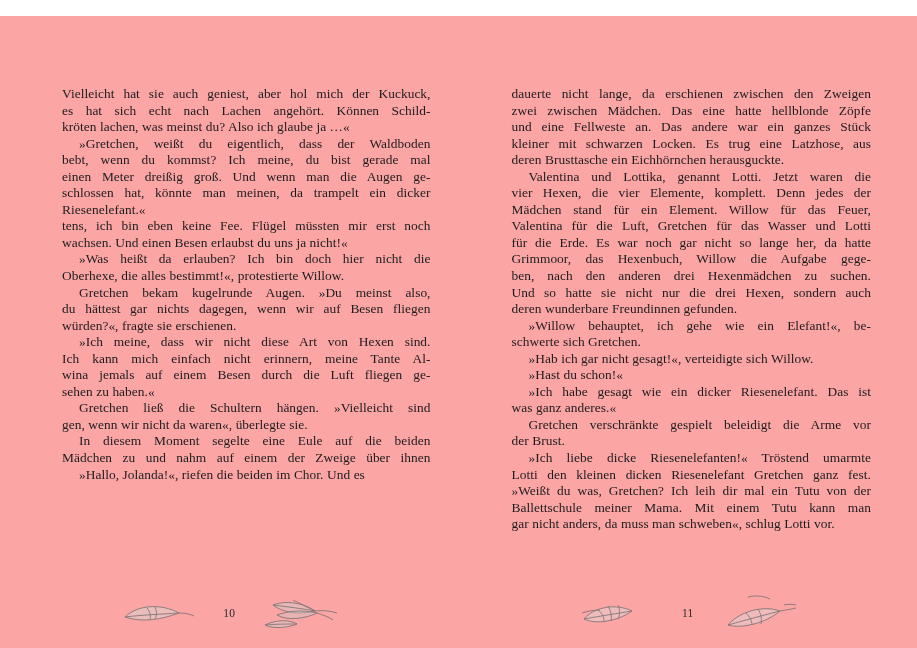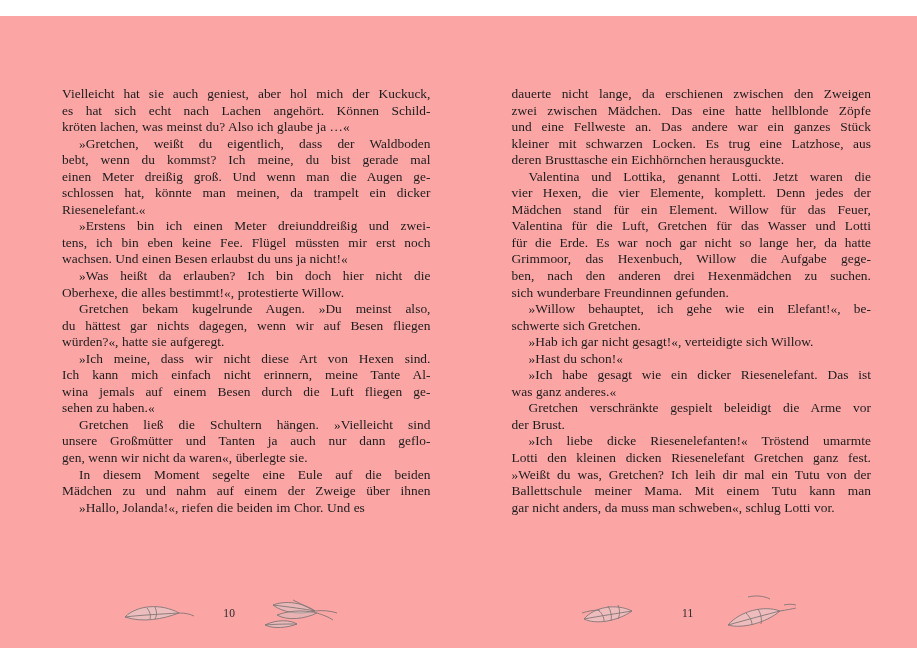--- a/index.html
+++ b/index.html
@@ -101,42 +101,40 @@
           <span class="ln">kröten lachen, was meinst du? Also ich glaube ja …«</span>
         </p>
         <p class="para">
           <span class="ln j"><span class="indent-space"></span>»Gretchen, weißt du eigentlich, dass der Waldboden</span>
           <span class="ln j">bebt, wenn du kommst? Ich meine, du bist gerade mal</span>
           <span class="ln j">einen Meter dreißig groß. Und wenn man die Augen ge-</span>
           <span class="ln j">schlossen hat, könnte man meinen, da trampelt ein dicker</span>
           <span class="ln">Riesenelefant.«</span>
         </p>
         <p class="para">
-          <span class="ln j"><span class="indent-space"></span>»Erstens bin ich einen Meter dreiunddreißig und zwei-</span>
           <span class="ln j">tens, ich bin eben keine Fee. Flügel müssten mir erst noch</span>
           <span class="ln">wachsen. Und einen Besen erlaubst du uns ja nicht!«</span>
         </p>
         <p class="para">
           <span class="ln j"><span class="indent-space"></span>»Was heißt da erlauben? Ich bin doch hier nicht die</span>
           <span class="ln">Oberhexe, die alles bestimmt!«, protestierte Willow.</span>
         </p>
         <p class="para">
           <span class="ln j"><span class="indent-space"></span>Gretchen bekam kugelrunde Augen. »Du meinst also,</span>
           <span class="ln j">du hättest gar nichts dagegen, wenn wir auf Besen fliegen</span>
-          <span class="ln">würden?«, hatte sie aufgeregt.</span>
+          <span class="ln">würden?«, fragte sie erschienen.</span>
         </p>
         <p class="para">
           <span class="ln j"><span class="indent-space"></span>»Ich meine, dass wir nicht diese Art von Hexen sind.</span>
           <span class="ln j">Ich kann mich einfach nicht erinnern, meine Tante Al-</span>
           <span class="ln j">wina jemals auf einem Besen durch die Luft fliegen ge-</span>
           <span class="ln">sehen zu haben.«</span>
         </p>
         <p class="para">
           <span class="ln j"><span class="indent-space"></span>Gretchen ließ die Schultern hängen. »Vielleicht sind</span>
-          <span class="ln j">unsere Großmütter und Tanten ja auch nur dann geflo-</span>
           <span class="ln">gen, wenn wir nicht da waren«, überlegte sie.</span>
         </p>
         <p class="para">
           <span class="ln j"><span class="indent-space"></span>In diesem Moment segelte eine Eule auf die beiden</span>
           <span class="ln j">Mädchen zu und nahm auf einem der Zweige über ihnen</span>
         </p>
         <p class="para">
           <span class="ln"><span class="indent-space"></span>»Hallo, Jolanda!«, riefen die beiden im Chor. Und es</span>
         </p>
       </div>
@@ -180,21 +178,22 @@
           <span class="ln">deren Brusttasche ein Eichhörnchen herausguckte.</span>
         </p>
         <p class="para">
           <span class="ln j"><span class="indent-space"></span>Valentina und Lottika, genannt Lotti. Jetzt waren die</span>
           <span class="ln j">vier Hexen, die vier Elemente, komplett. Denn jedes der</span>
           <span class="ln j">Mädchen stand für ein Element. Willow für das Feuer,</span>
           <span class="ln j">Valentina für die Luft, Gretchen für das Wasser und Lotti</span>
           <span class="ln j">für die Erde. Es war noch gar nicht so lange her, da hatte</span>
           <span class="ln j">Grimmoor, das Hexenbuch, Willow die Aufgabe gege-</span>
           <span class="ln j">ben, nach den anderen drei Hexenmädchen zu suchen.</span>
-          <span class="ln">sich wunderbare Freundinnen gefunden.</span>
+          <span class="ln j">Und so hatte sie nicht nur die drei Hexen, sondern auch</span>
+          <span class="ln">deren wunderbare Freundinnen gefunden.</span>
         </p>
         <p class="para">
           <span class="ln j"><span class="indent-space"></span>»Willow behauptet, ich gehe wie ein Elefant!«, be-</span>
           <span class="ln">schwerte sich Gretchen.</span>
         </p>
         <p class="para">
           <span class="ln"><span class="indent-space"></span>»Hab ich gar nicht gesagt!«, verteidigte sich Willow.</span>
         </p>
         <p class="para">
           <span class="ln"><span class="indent-space"></span>»Hast du schon!«</span>

